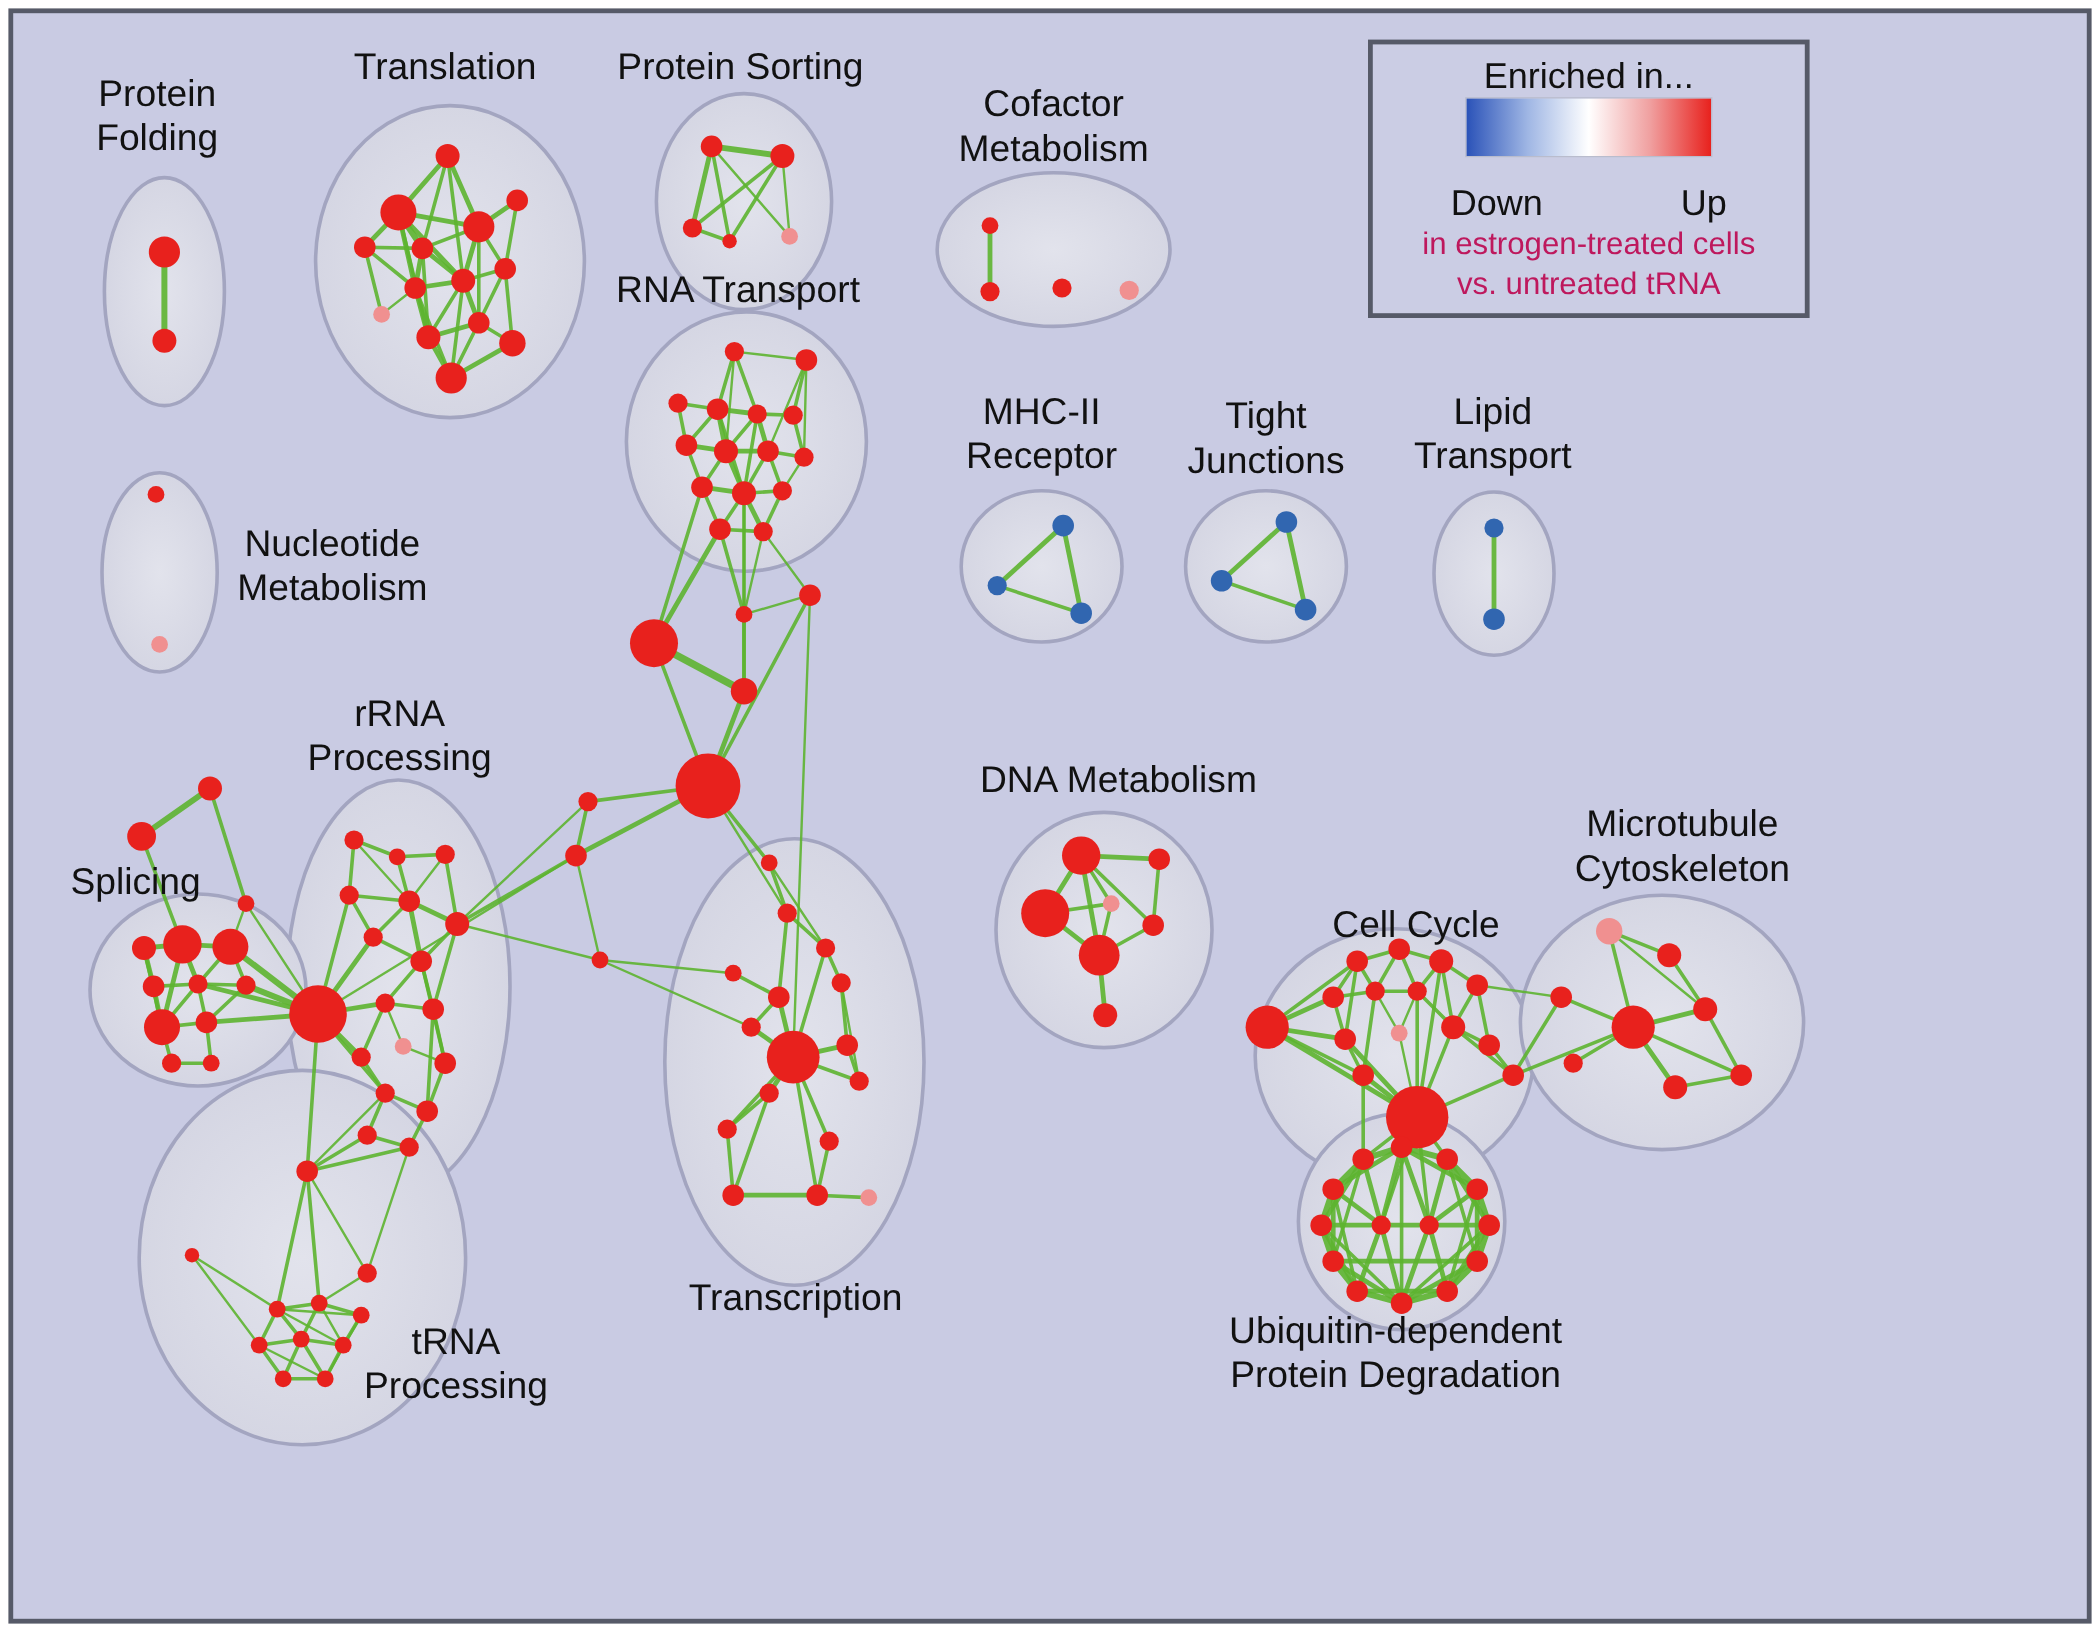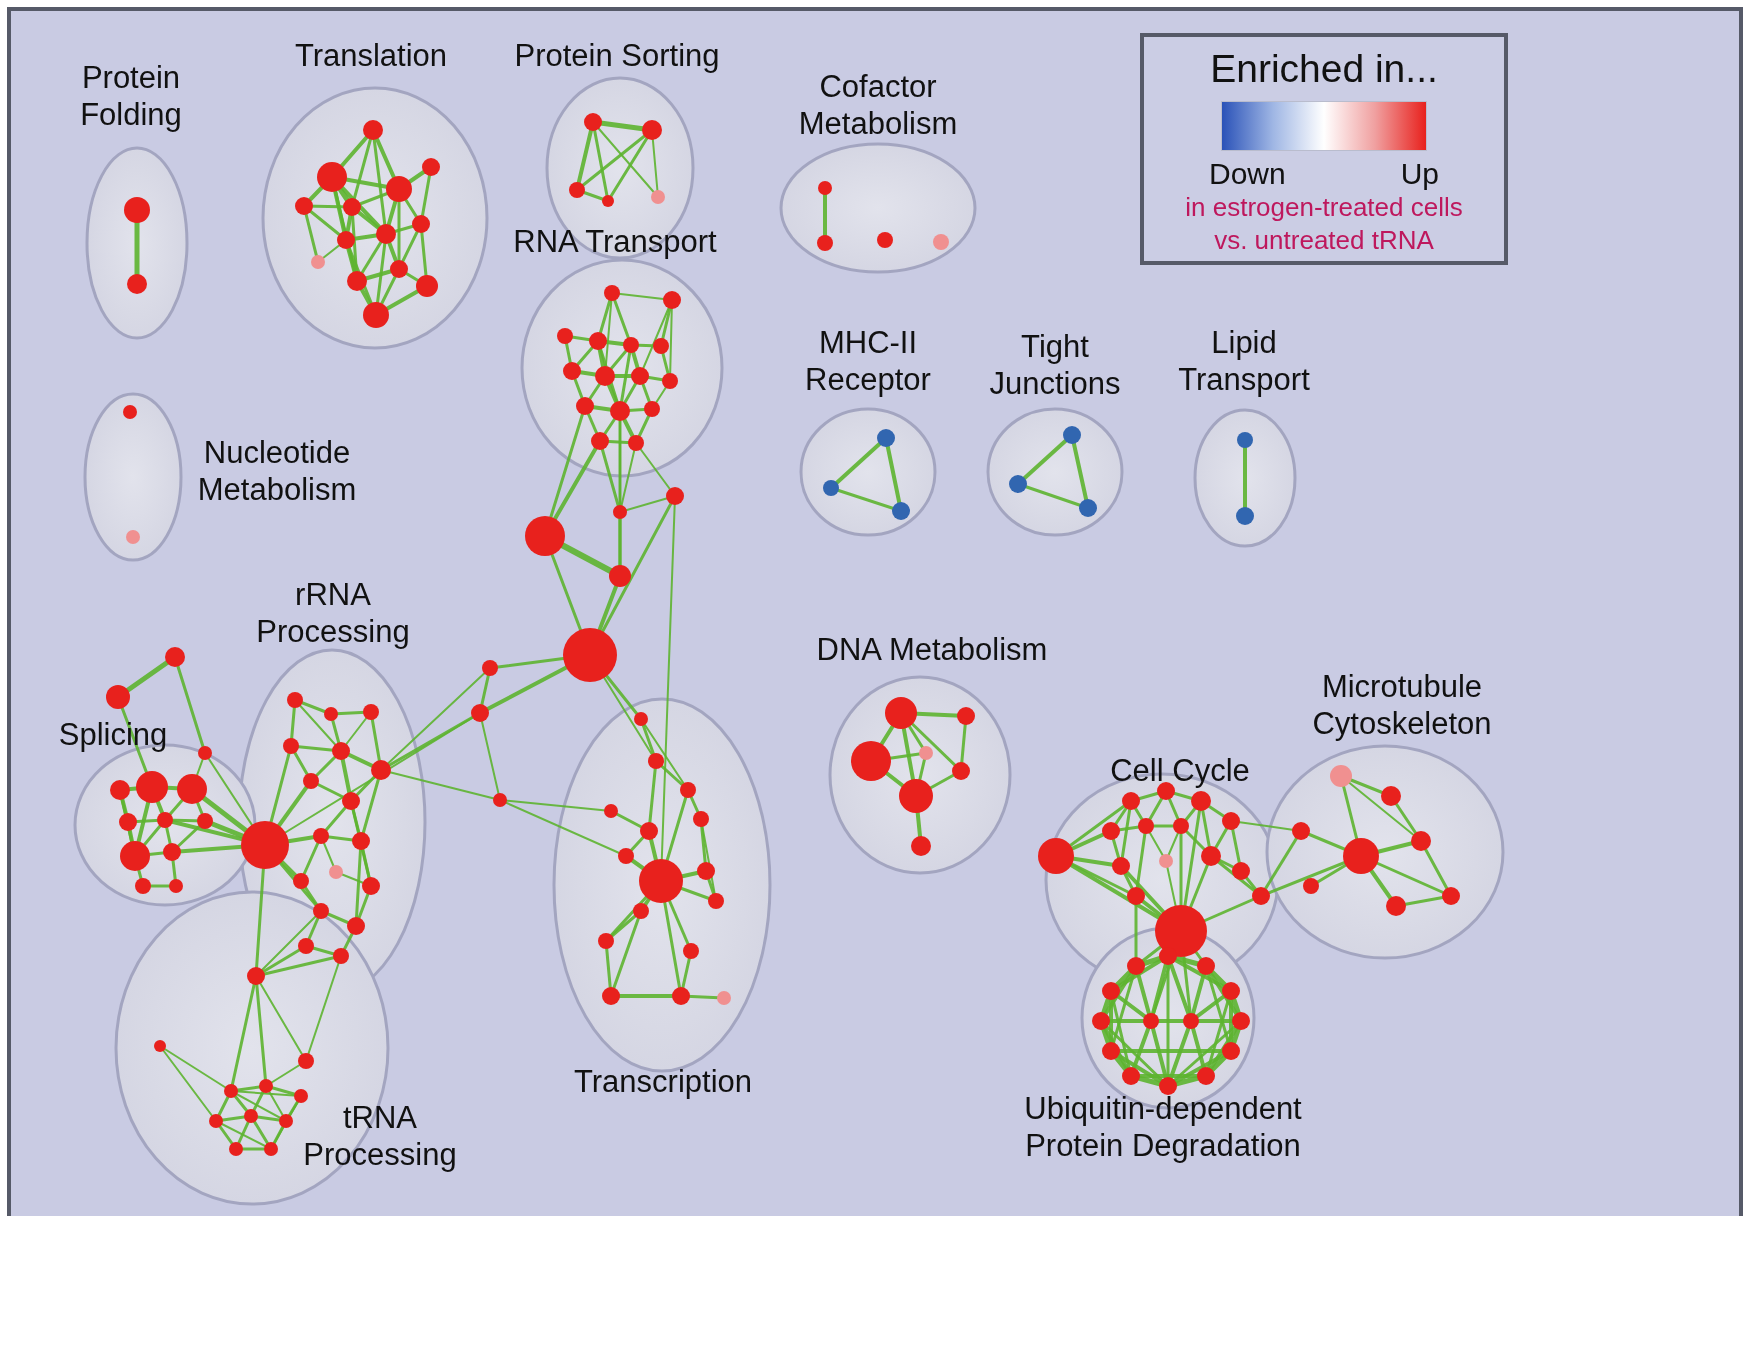--- a/index.html
+++ b/index.html
@@ -1,25 +1,25 @@
 <!DOCTYPE html>
 <html><head>
 <meta charset="utf-8">
 <style>
   html,body{margin:0;padding:0;background:#ffffff;}
-  #page{position:relative;width:1750px;height:1216px;background:#ffffff;overflow:hidden;
+  #page{position:relative;width:1750px;height:1360px;background:#ffffff;overflow:hidden;
         font-family:"Liberation Sans",sans-serif;}
   #net{position:absolute;left:0;top:0;width:1750px;height:1360px;}
   .legend{position:absolute;left:1140px;top:33px;width:368px;height:232px;
           border:4px solid #565a68;box-sizing:border-box;background:rgba(210,212,230,0.25);
           display:flex;flex-direction:column;align-items:center;padding-top:10px;}
-  .legend-title{font-size:39px;color:#111;margin-bottom:10px;}
+  .legend-title{font-size:30px;color:#111;}
   .legend-bar{width:204px;height:48px;border:1px solid #b9bccd;}
   .legend-row{width:230px;display:flex;justify-content:space-between;
-              font-size:30px;color:#111;margin-top:6px;}
+              font-size:30px;color:#111;margin-top:22px;}
   .legend-sub{font-size:26px;color:#be185d;line-height:33px;}
   .legend-sub:first-of-type{margin-top:4px;}
 </style>
 </head>
 <body>
 
 <div id="page">
   <svg id="net" viewBox="0 0 1750 1360">
     <defs>
       <radialGradient id="clusterGrad">

